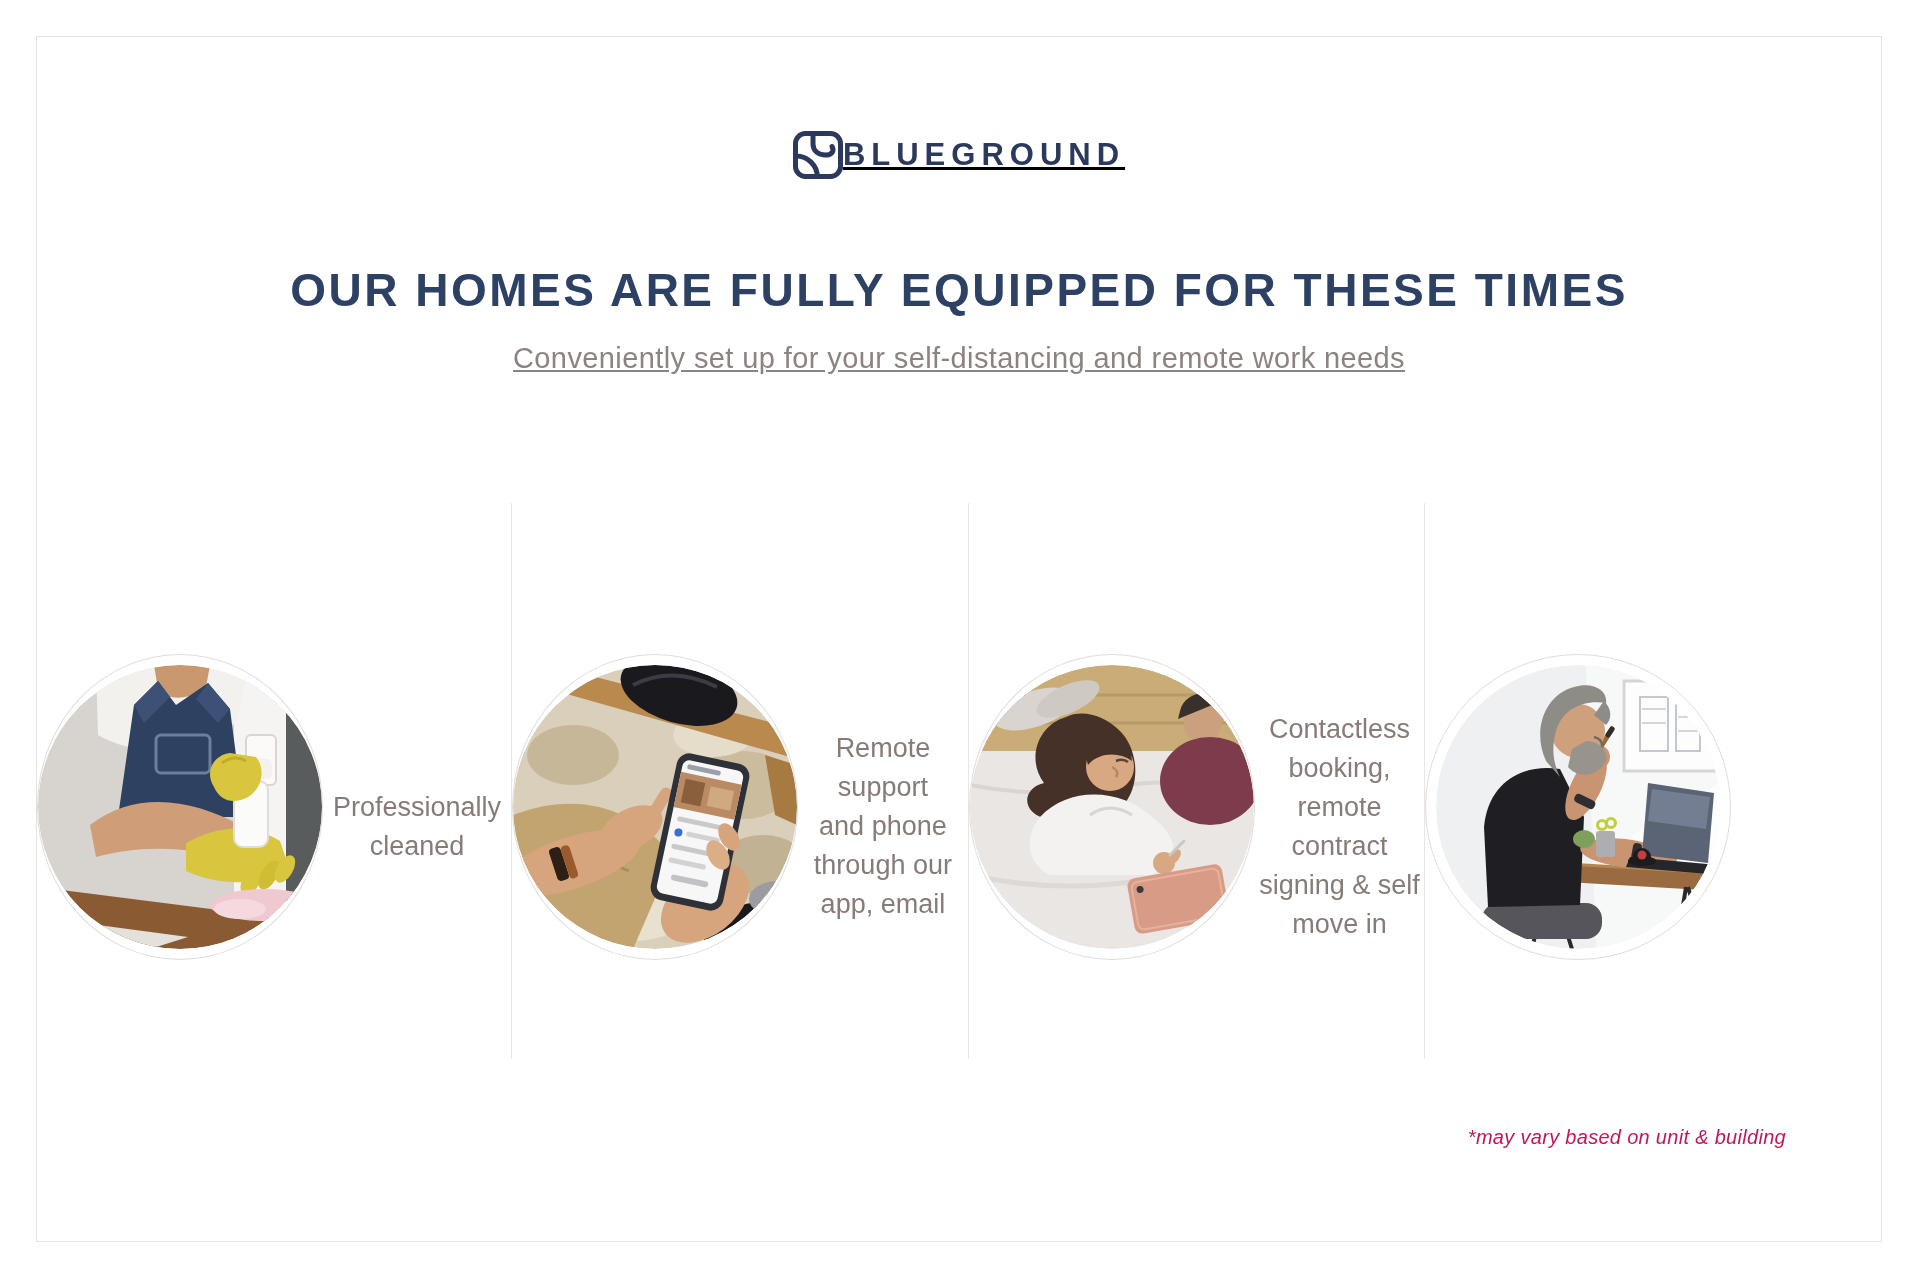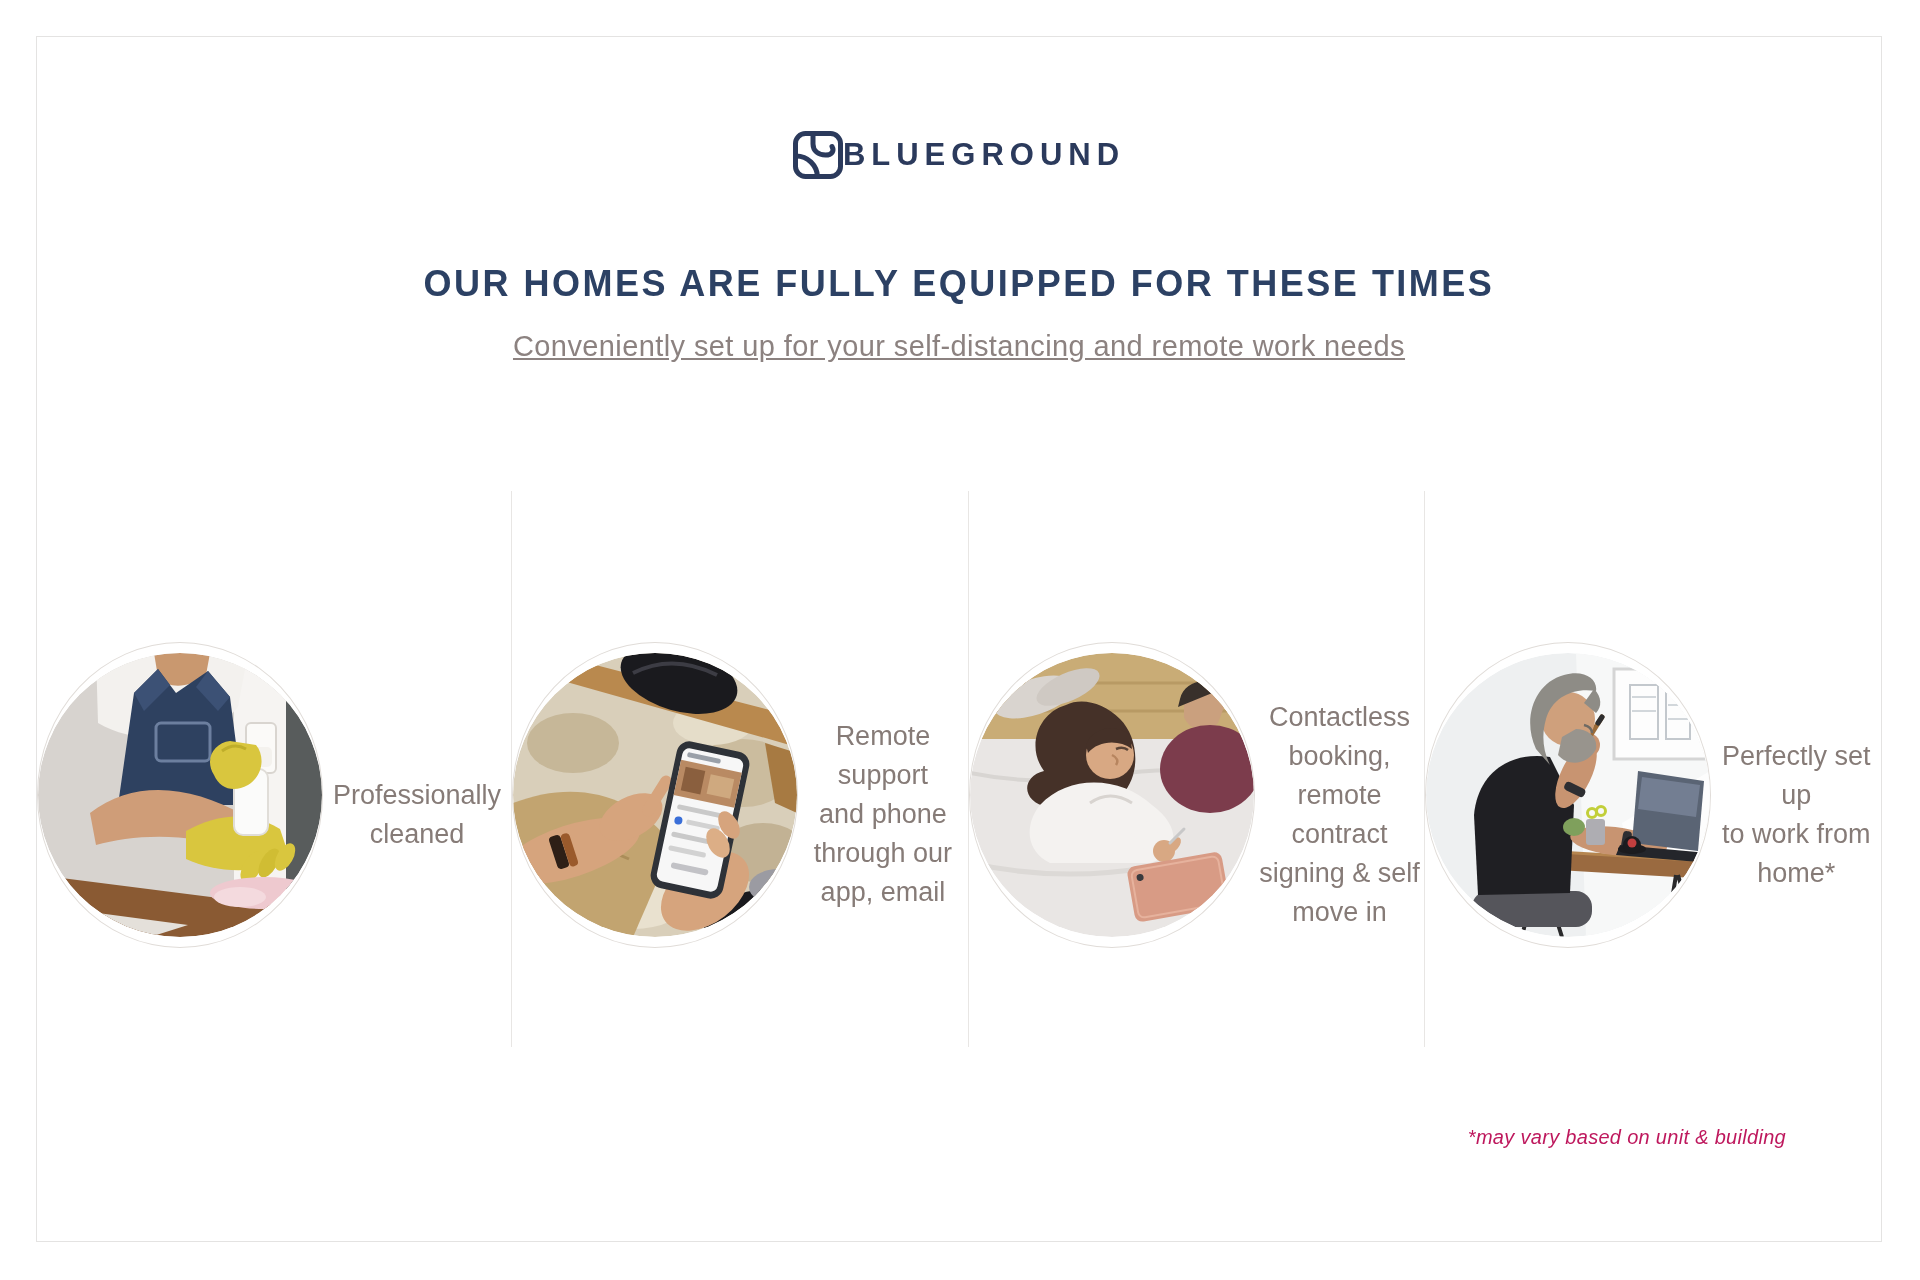--- a/index.html
+++ b/index.html
@@ -1,22 +1,22 @@
 <!DOCTYPE html>
 <html><head>
 <meta charset="utf-8">
 <style>
   html,body{margin:0;padding:0;background:#ffffff;width:1920px;height:1280px;overflow:hidden;
             font-family:"Liberation Sans", sans-serif;}
   .card{position:absolute;left:36px;top:36px;width:1846px;height:1206px;background:#ffffff;
         border:1px solid #e4e3e2;box-sizing:border-box;}
-  .logo-row{display:flex;justify-content:center;align-items:center;margin-top:94px;}
+  .logo-row{display:flex;justify-content:center;align-items:center;margin-top:94px;text-decoration:underline;}
   .logo-row svg{display:block;}
   .brand-name{font-size:31px;font-weight:bold;letter-spacing:6px;color:#2b3a5c;}
-  h1.title{margin:84px 0 0 0;text-align:center;font-size:36px;font-weight:bold;
+  h1.title{margin:84px 0 0 0;text-align:center;font-size:46px;font-weight:bold;
            letter-spacing:2.5px;color:#2c4164;}
   p.subtitle{margin:25px 0 0 0;text-align:center;font-size:29px;color:#8c8280;letter-spacing:.4px;text-decoration:underline;}
   .columns{display:flex;margin-top:128px;height:556px;align-items:stretch;}
   .col{flex:1;display:flex;flex-direction:row;align-items:center;padding-top:51px;}
   .vdiv{width:1px;background:#e8e6e4;}
   .circle-outer{width:306px;height:306px;border-radius:50%;border:1px solid #e0dcd8;background:#fff;
                 display:flex;align-items:center;justify-content:center;box-sizing:border-box;}
   .circle{width:284px;height:284px;border-radius:50%;overflow:hidden;}
   .caption{margin:40px 0 0 0;text-align:center;font-size:27px;line-height:39px;color:#867b77;}
   .caption span{display:block;}
@@ -237,22 +237,18 @@
               <circle cx="206" cy="192" r="9" fill="#1c1c1f"></circle>
               <circle cx="206" cy="190" r="4.5" fill="#c23f3f"></circle>
               <ellipse cx="148" cy="174" rx="11" ry="9" fill="#7fa05c"></ellipse>
               <rect x="160" y="166" width="19" height="26" rx="3" fill="#aeadb2"></rect>
               <circle cx="166" cy="160" r="4.5" fill="none" stroke="#c2cf3a" stroke-width="3"></circle>
               <circle cx="175" cy="158" r="4.5" fill="none" stroke="#c2cf3a" stroke-width="3"></circle>
             </g>
           </svg>
         </div>
       </div>
-      <p class="caption">
-        <span>Perfectly set up</span>
-        <span>to work from home*</span>
-      </p>
     </div>
 
   </div>
 
   <p class="footnote">*may vary based on unit &amp; building</p>
 </div>
 
 </body></html>

